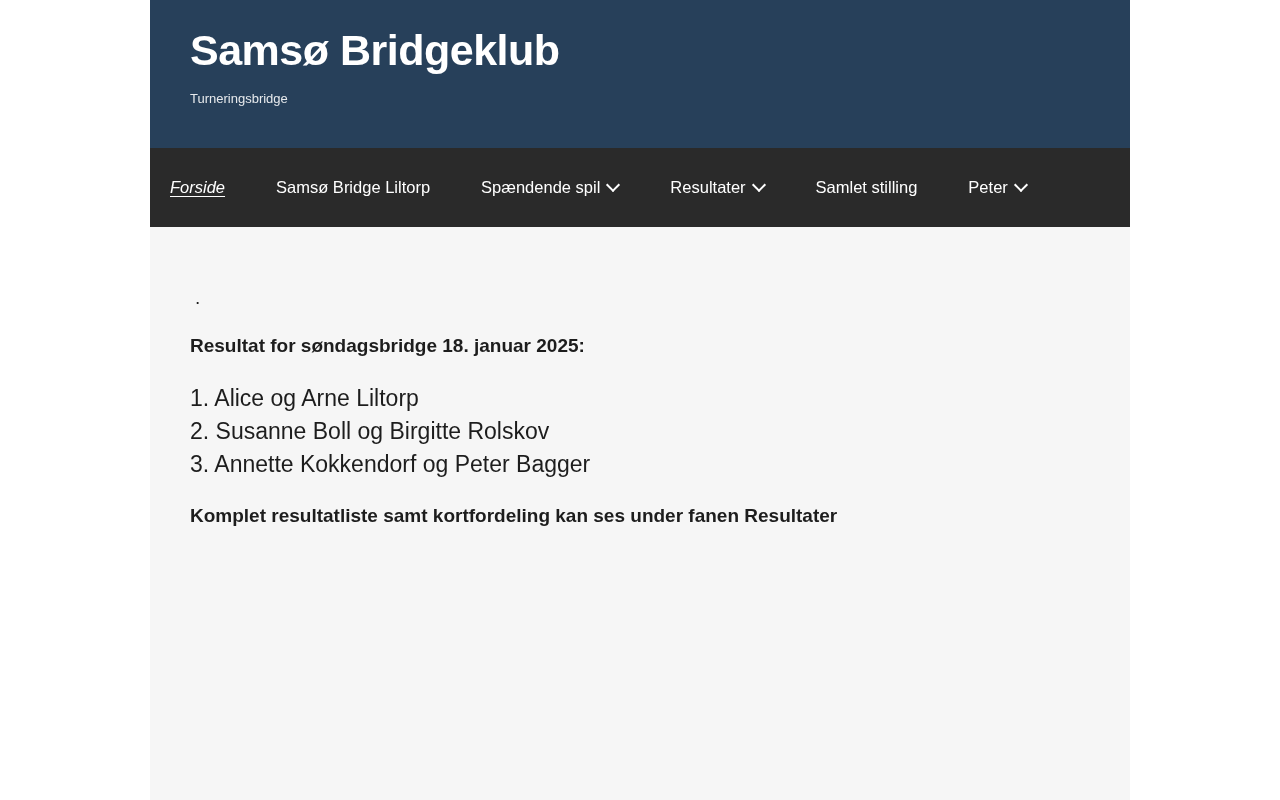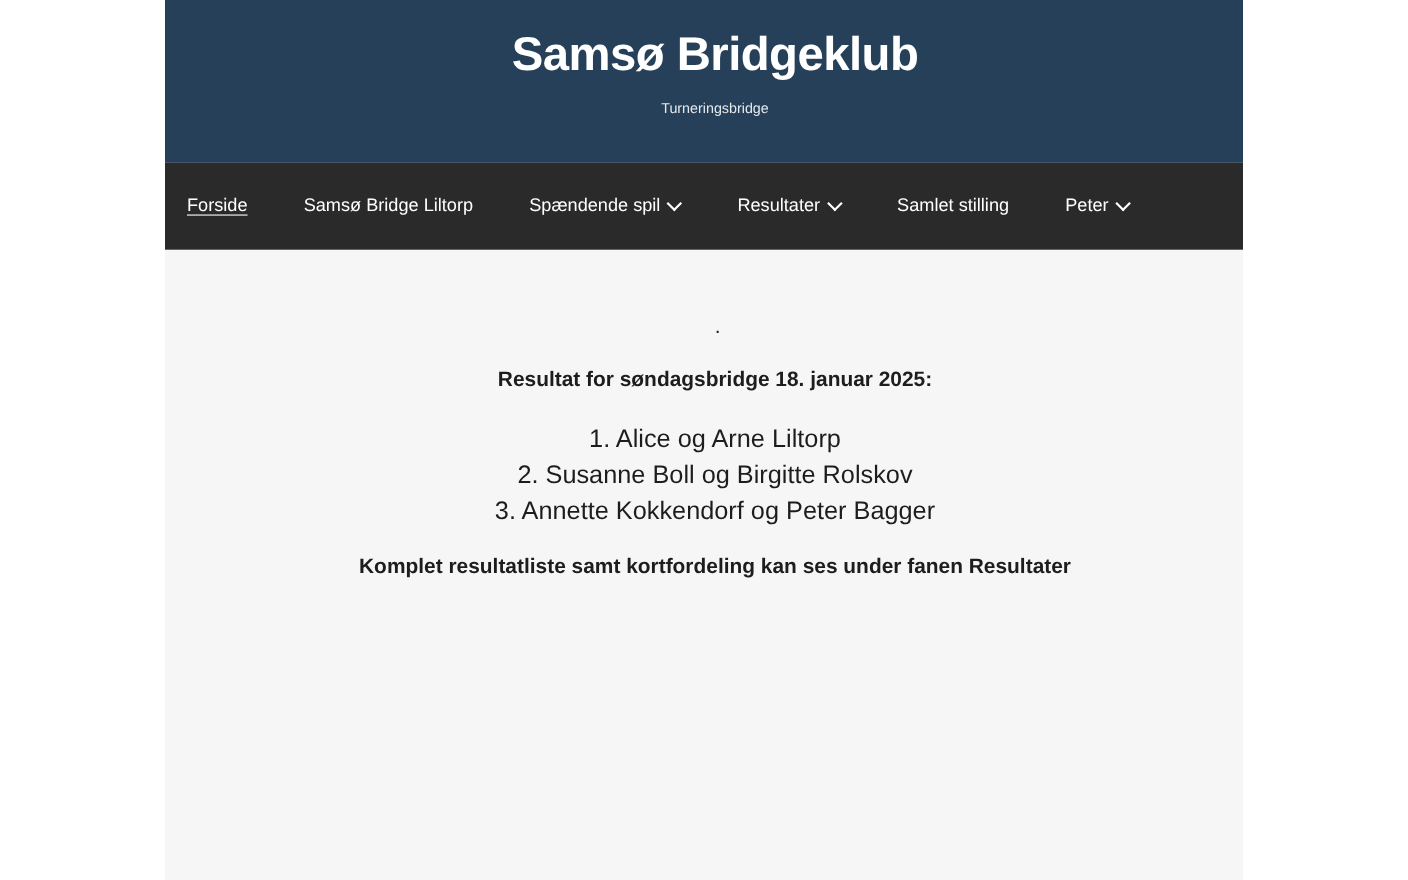--- a/index.html
+++ b/index.html
@@ -9,21 +9,20 @@
     height: 800px;
     background: #ffffff;
     font-family: "Liberation Sans", sans-serif;
   }
   #page {
     position: relative;
     width: 1280px;
     height: 800px;
     overflow: hidden;
     background: #ffffff;
-    text-align: center;
   }
   .site {
     position: absolute;
     left: 150px;
     top: 0;
     width: 980px;
     min-height: 800px;
     background: #f6f6f6;
   }
   
@@ -68,20 +67,21 @@
     padding: 0 25px 0 0;
     margin-right: 26px;
     white-space: nowrap;
     cursor: pointer;
     text-decoration: none;
   }
   .nav-item:last-child { margin-right: 0; }
   .nav-item.current .nav-label {
     text-decoration: underline;
     text-underline-offset: 3px;
+    font-style: italic;
   }
   .nav-label { line-height: 1; }
   .chevron {
     display: inline-block;
     width: 11px;
     height: 11px;
     position: relative;
     top: -2px;
   }
   .chevron::before {

